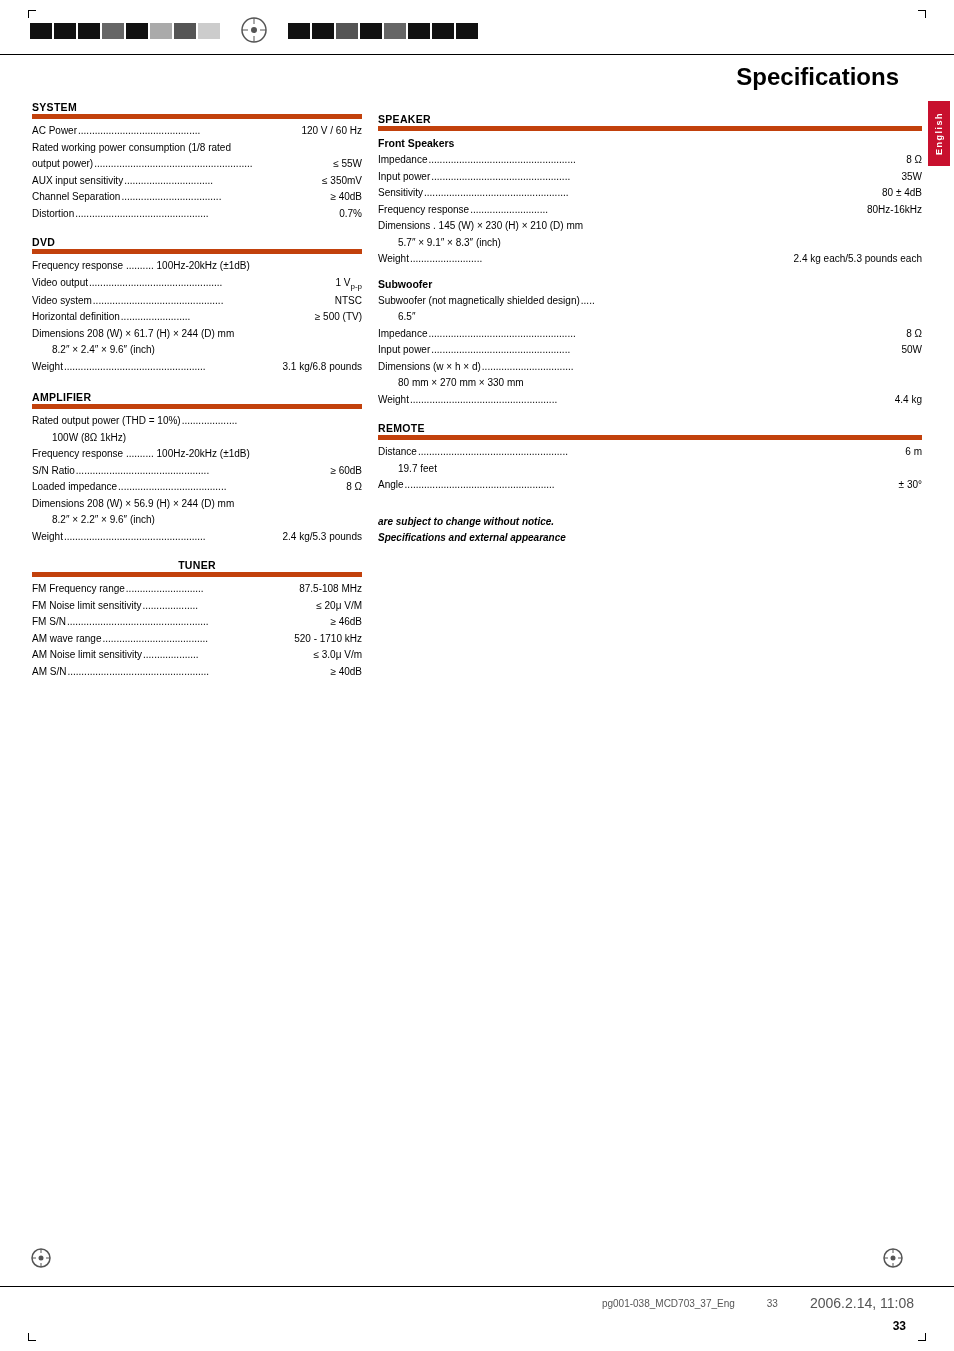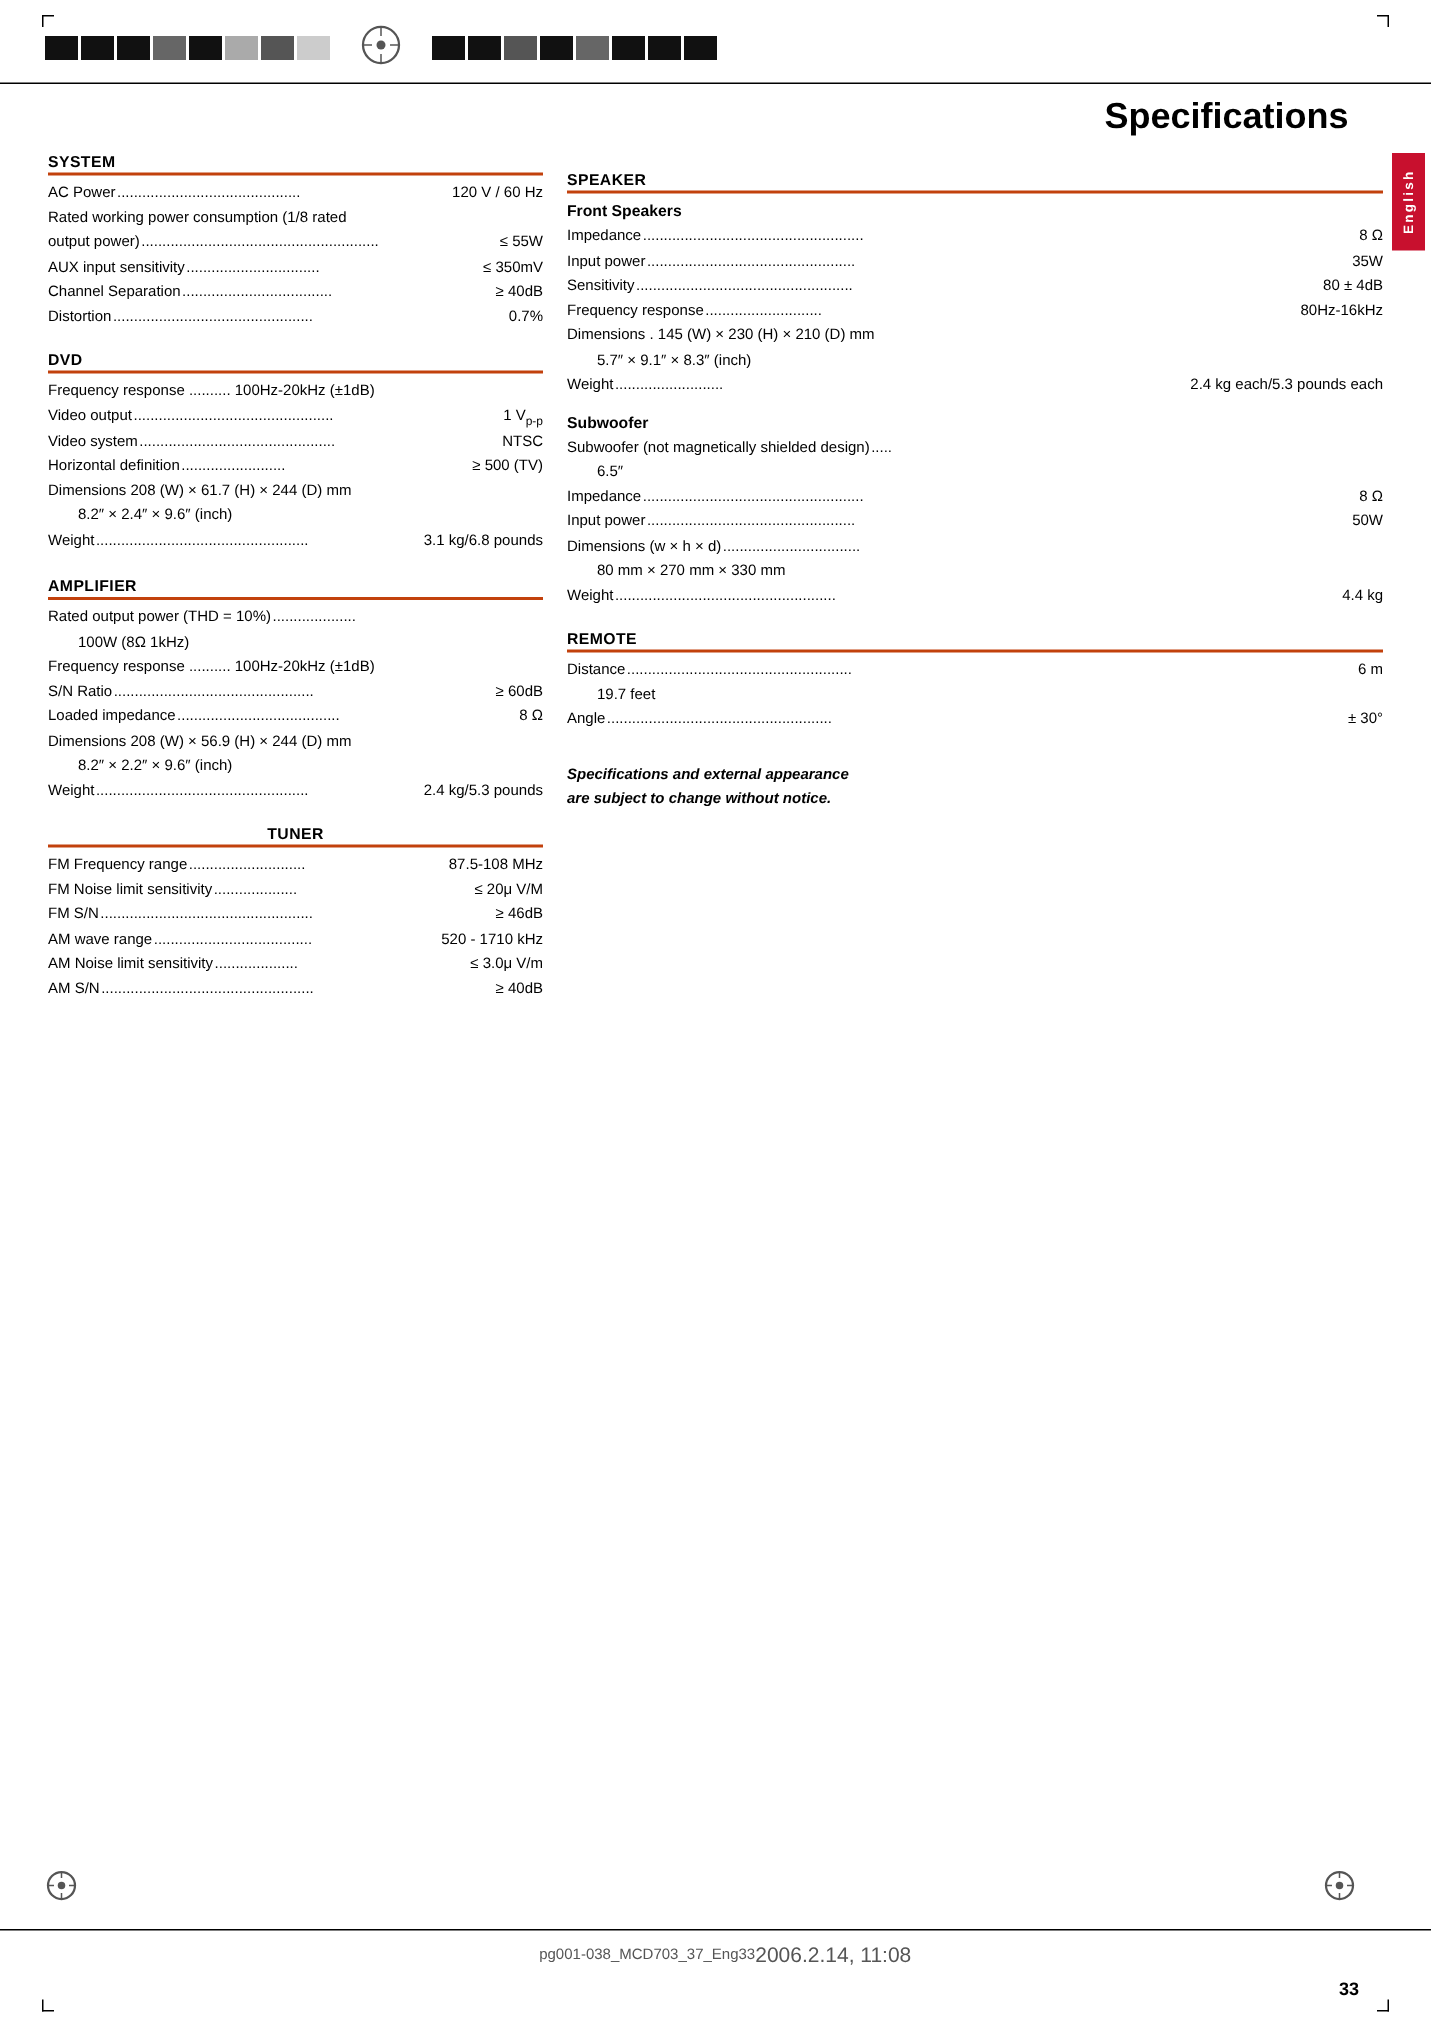--- a/index.html
+++ b/index.html
@@ -21,21 +21,21 @@
       position: relative;
       padding: 0;
     }
 
     
     .sec-hdr {
       font-weight: bold;
       font-size: 10.5px;
       text-transform: uppercase;
       letter-spacing: 0.3px;
-      border-bottom: 2px solid #c2410c;
+      border-bottom: 5px solid #c2410c;
       padding-bottom: 1px;
       margin-bottom: 4px;
       margin-top: 12px;
     }
     .sec-hdr:first-child {
       margin-top: 0;
     }
 
     .sub-hdr {
       font-weight: bold;
@@ -358,22 +358,22 @@
           <span class="val"></span>
         </div>
         <div class="row">
           <span class="lbl">Angle</span>
           <span class="fill" style="font-size:10px;">......................................................</span>
           <span class="val">± 30°</span>
         </div>
       </div>
 
       <div style="margin-top:20px;">
+        <p style="font-style:italic; font-size:10px; line-height:1.6; font-weight:bold;">are subject to change without notice.</p>
         <p style="font-style:italic; font-size:10px; line-height:1.6; font-weight:bold;">Specifications and external appearance</p>
-        <p style="font-style:italic; font-size:10px; line-height:1.6; font-weight:bold;">are subject to change without notice.</p>
       </div>
 
     </div>
   </div>
 
   <div style="position:absolute; bottom:80px; left:30px;">
     <svg width="22" height="22" viewBox="0 0 22 22">
       <circle cx="11" cy="11" r="9" stroke="#555" stroke-width="1.5" fill="none"></circle>
       <circle cx="11" cy="11" r="2.5" fill="#555"></circle>
       <line x1="11" y1="2" x2="11" y2="6" stroke="#555" stroke-width="1"></line>
@@ -387,21 +387,21 @@
     <svg width="22" height="22" viewBox="0 0 22 22">
       <circle cx="11" cy="11" r="9" stroke="#555" stroke-width="1.5" fill="none"></circle>
       <circle cx="11" cy="11" r="2.5" fill="#555"></circle>
       <line x1="11" y1="2" x2="11" y2="6" stroke="#555" stroke-width="1"></line>
       <line x1="11" y1="16" x2="11" y2="20" stroke="#555" stroke-width="1"></line>
       <line x1="2" y1="11" x2="6" y2="11" stroke="#555" stroke-width="1"></line>
       <line x1="16" y1="11" x2="20" y2="11" stroke="#555" stroke-width="1"></line>
     </svg>
   </div>
 
-  <div style="position:absolute; bottom:40px; left:0; right:0; border-top:1.5px solid #000; padding:8px 19px 0 32px; display:flex; justify-content:center; align-items:center;">
+  <div style="position:absolute; bottom:40px; left:0; right:0; border-top:1.5px solid #000; padding:8px 40px 0 32px; display:flex; justify-content:flex-end; align-items:center;gap:32px;">
     <span style="font-size:10px; color:#555;">pg001-038_MCD703_37_Eng</span>
     <span style="font-size:10px; color:#555;">33</span>
     <span style="font-size:14px; color:#555;">2006.2.14, 11:08</span>
   </div>
 
   <div style="position:absolute; bottom:18px; right:48px;">
     <span style="font-size:12px; font-weight:bold;">33</span>
   </div>
 
   <div style="position:absolute; bottom:10px; left:28px; width:8px; height:8px; border-left:1.5px solid #000; border-bottom:1.5px solid #000;"></div>

